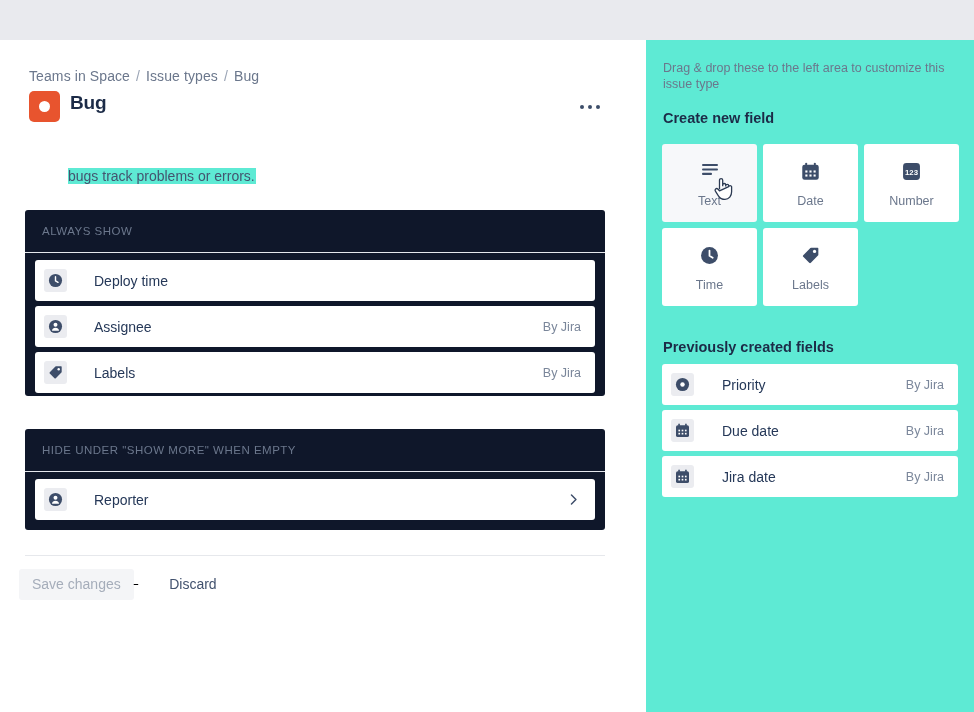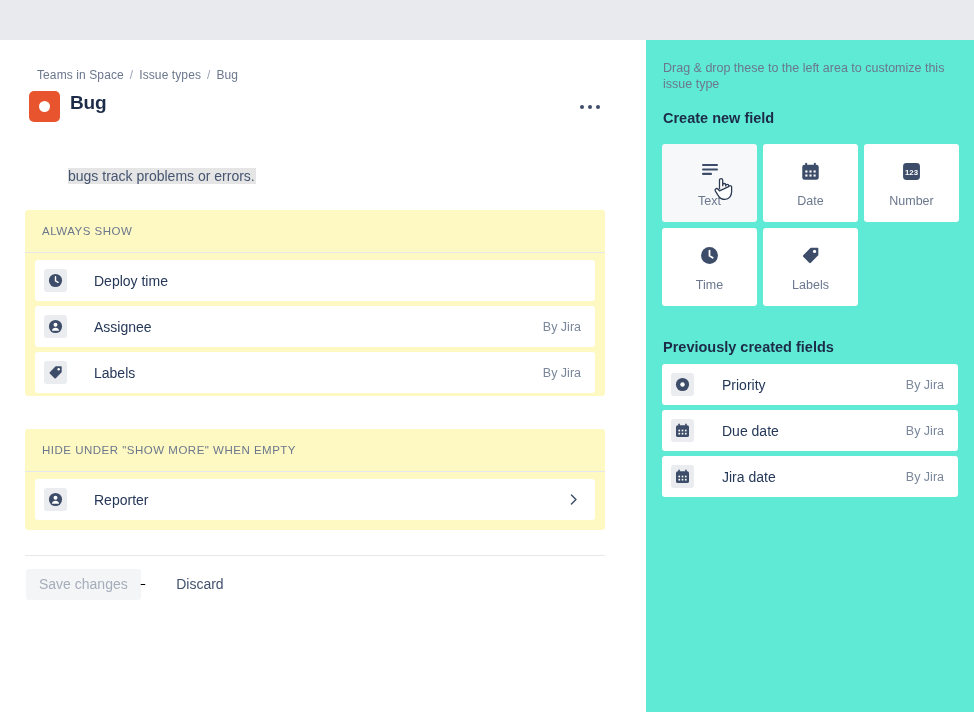--- a/index.html
+++ b/index.html
@@ -26,23 +26,22 @@
   }
   .right-pane {
     position: absolute; left: 646px; top: 40px;
     width: 328px; height: 672px;
     background: #5eead4;
   }
 
   
   .breadcrumb {
     position: absolute; left: 29px; top: 28px;
-    font-size: 12px; color: #6b778c; letter-spacing: .1px;
+    font-size: 14px; color: #6b778c; letter-spacing: .1px;
     white-space: nowrap;
-    margin-left: 8px;
   }
   .breadcrumb .sep { margin: 0 6px; color: #9aa4b5; }
 
   .title-row {
     position: absolute; left: 29px; top: 50px;
     width: 580px; height: 34px;
   }
   .bug-icon {
     position: absolute; left: 0; top: 1px;
     width: 31px; height: 31px; border-radius: 5px;
@@ -73,29 +72,29 @@
     width: 420px; height: 20px;
   }
   .desc-ghost {
     position: absolute; left: 0; top: 0;
     font-size: 14px; color: #3f4d66; opacity: .16;
     white-space: nowrap;
   }
   .desc-text {
     position: absolute; left: 0; top: 0;
     font-size: 14px; color: #44546f;
-    background: #e5e5e5; padding-right: 1px;
+    background: #5eead4; padding-right: 1px;
     white-space: nowrap;
   }
 
   
   .group {
     position: absolute; left: 25px;
     width: 580px;
-    background: #fef9c3;
+    background: #0f172a;
     border-radius: 3px;
   }
   .group.g1 { top: 170px; height: 186px; }
   .group.g2 { top: 389px; height: 101px; }
 
   .group-head {
     height: 43px;
     display: flex; align-items: center;
     padding-left: 17px;
     border-bottom: 1px solid #e4e7ed;
@@ -135,21 +134,21 @@
     margin-left: auto;
     display: flex; align-items: center; justify-content: center;
     width: 16px; height: 16px;
   }
 
   .divider {
     position: absolute; left: 25px; top: 515px;
     width: 580px; height: 1px; background: #e6e8ec;
   }
 
-  .actions { position: absolute; left: 26px; top: 529px; text-decoration: underline; }
+  .actions { position: absolute; left: 19px; top: 529px; text-decoration: underline; }
   .btn-save {
     display: inline-block;
     height: 31px; line-height: 31px;
     padding: 0 13px;
     background: #f4f5f7; color: #a5adba;
     font-size: 14px; border-radius: 3px;
     cursor: default; vertical-align: top;
   }
   .btn-discard {
     display: inline-block;

